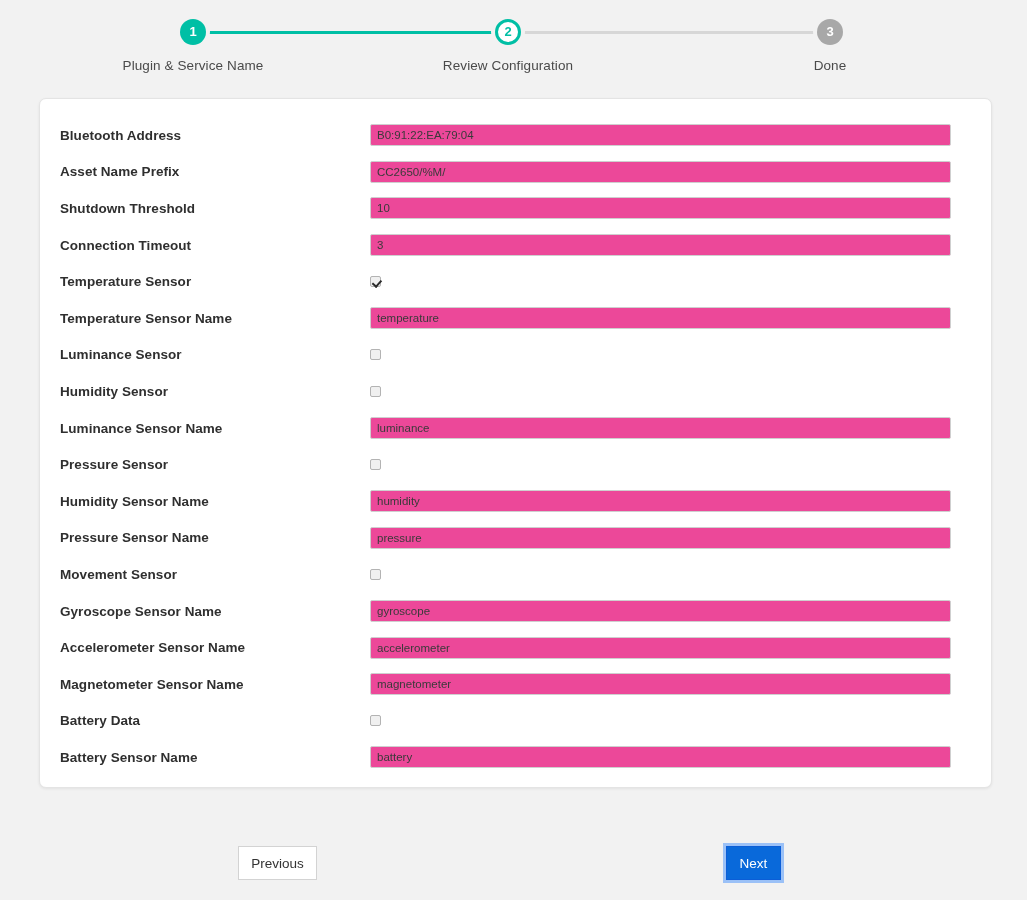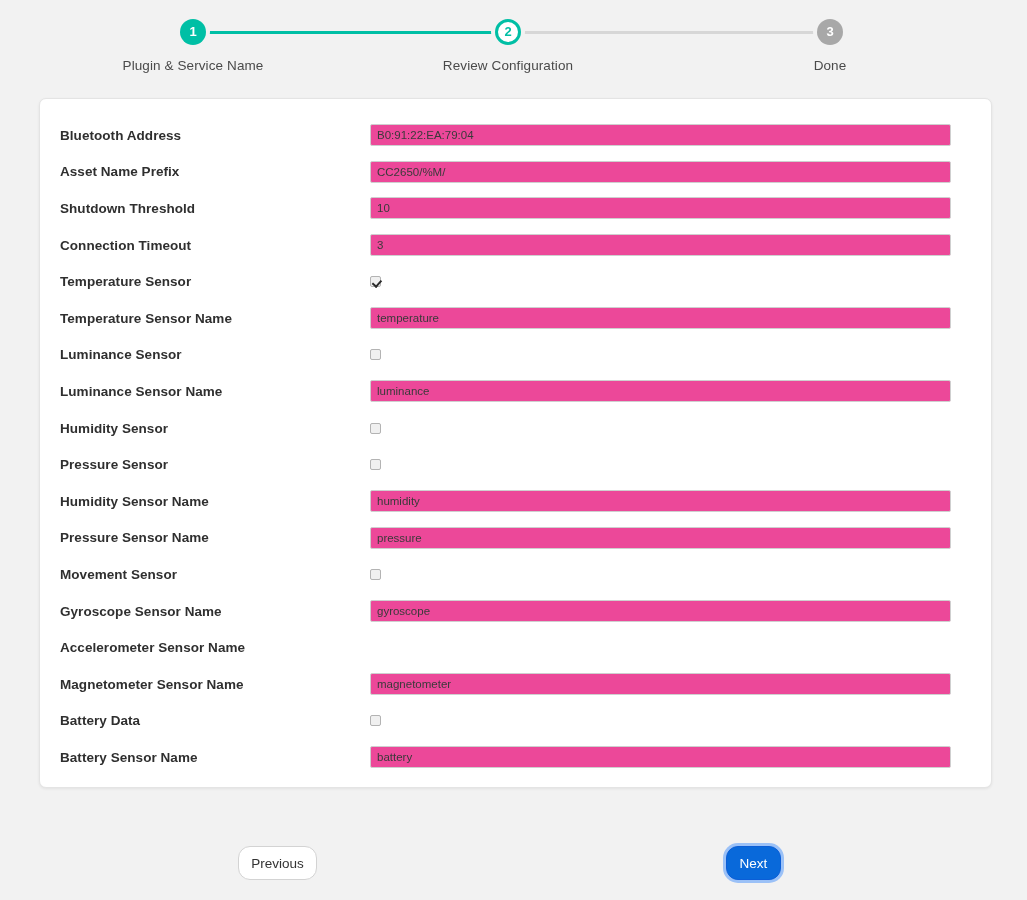--- a/index.html
+++ b/index.html
@@ -168,21 +168,21 @@
     position: absolute;
     left: 0;
     top: 846px;
     width: 1027px;
     height: 40px;
   }
   .btn {
     position: absolute;
     font-family: "Liberation Sans", sans-serif;
     font-size: 13.5px;
-    border-radius: 12px;
+    border-radius: 0;
     cursor: pointer;
     padding: 0;
     text-align: center;
   }
   .btn-previous {
     left: 238px;
     top: 0;
     width: 79px;
     height: 34px;
     background: #ffffff;
@@ -261,32 +261,32 @@
           <input type="text" class="text-input" value="temperature" style="">
         </div>
       </div>
       <div class="row">
         <div class="row-label">Luminance Sensor</div>
         <div class="row-field">
           <input type="checkbox" class="check-input" style="">
         </div>
       </div>
       <div class="row">
+        <div class="row-label">Humidity Sensor</div>
+        <div class="row-field">
+          <input type="checkbox" class="check-input" style="">
+        </div>
+      </div>
+      <div class="row">
         <div class="row-label">Luminance Sensor Name</div>
         <div class="row-field">
           <input type="text" class="text-input" value="luminance" style="">
         </div>
       </div>
       <div class="row">
-        <div class="row-label">Humidity Sensor</div>
-        <div class="row-field">
-          <input type="checkbox" class="check-input" style="">
-        </div>
-      </div>
-      <div class="row">
         <div class="row-label">Pressure Sensor</div>
         <div class="row-field">
           <input type="checkbox" class="check-input" style="">
         </div>
       </div>
       <div class="row">
         <div class="row-label">Humidity Sensor Name</div>
         <div class="row-field">
           <input type="text" class="text-input" value="humidity" style="">
         </div>
@@ -304,20 +304,23 @@
         </div>
       </div>
       <div class="row">
         <div class="row-label">Gyroscope Sensor Name</div>
         <div class="row-field">
           <input type="text" class="text-input" value="gyroscope" style="">
         </div>
       </div>
       <div class="row">
         <div class="row-label">Accelerometer Sensor Name</div>
+        <div class="row-field">
+          <input type="text" class="text-input" value="accelerometer" style="">
+        </div>
       </div>
       <div class="row">
         <div class="row-label">Magnetometer Sensor Name</div>
         <div class="row-field">
           <input type="text" class="text-input" value="magnetometer" style="">
         </div>
       </div>
       <div class="row">
         <div class="row-label">Battery Data</div>
         <div class="row-field">

